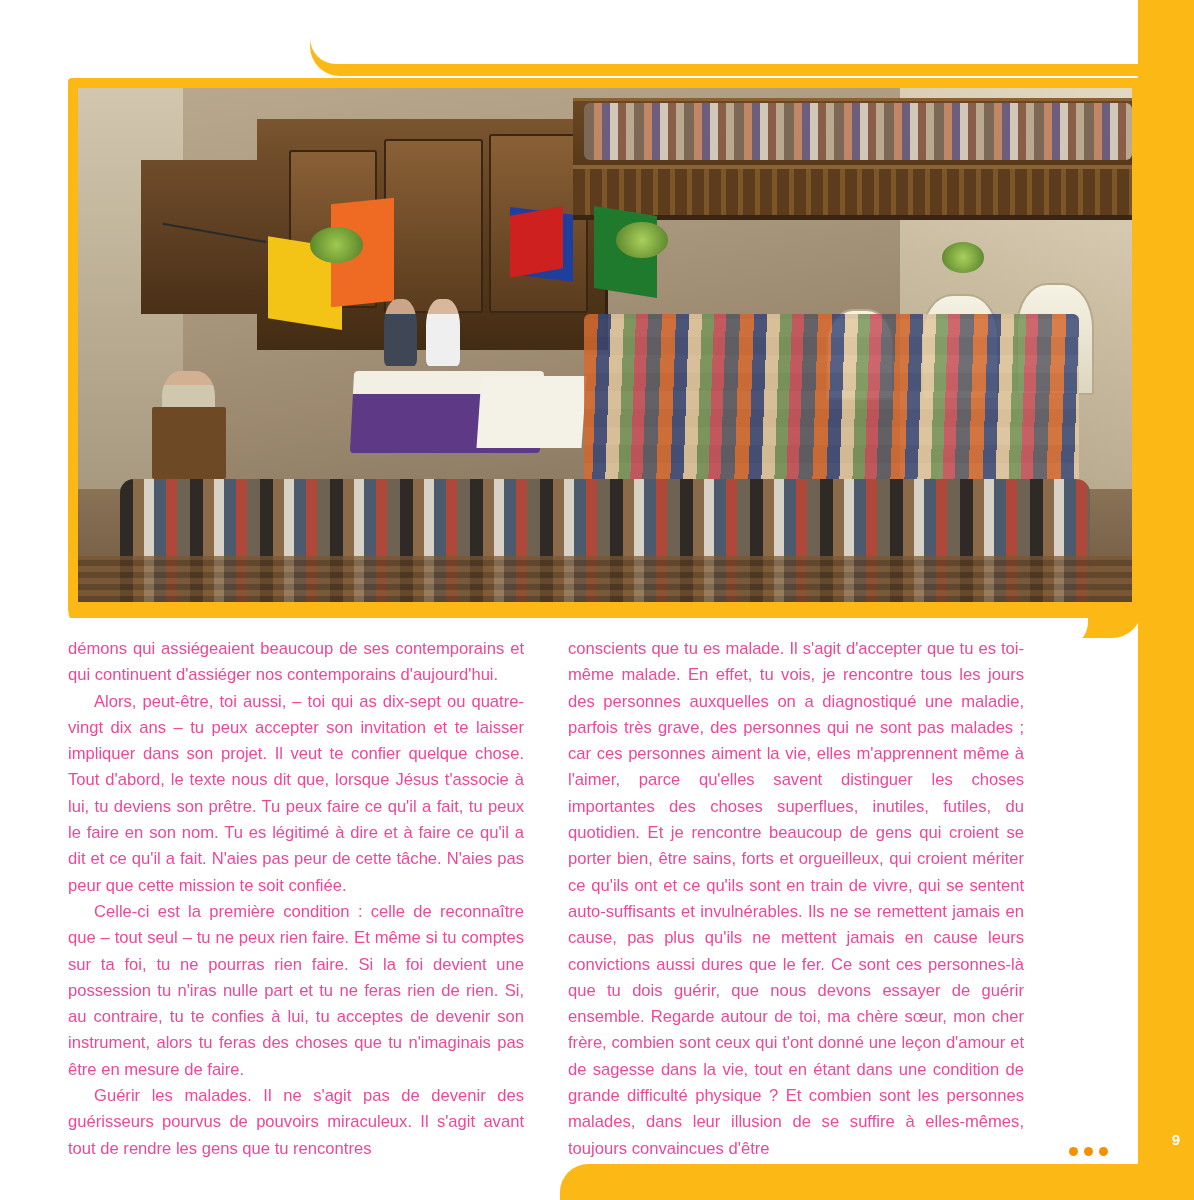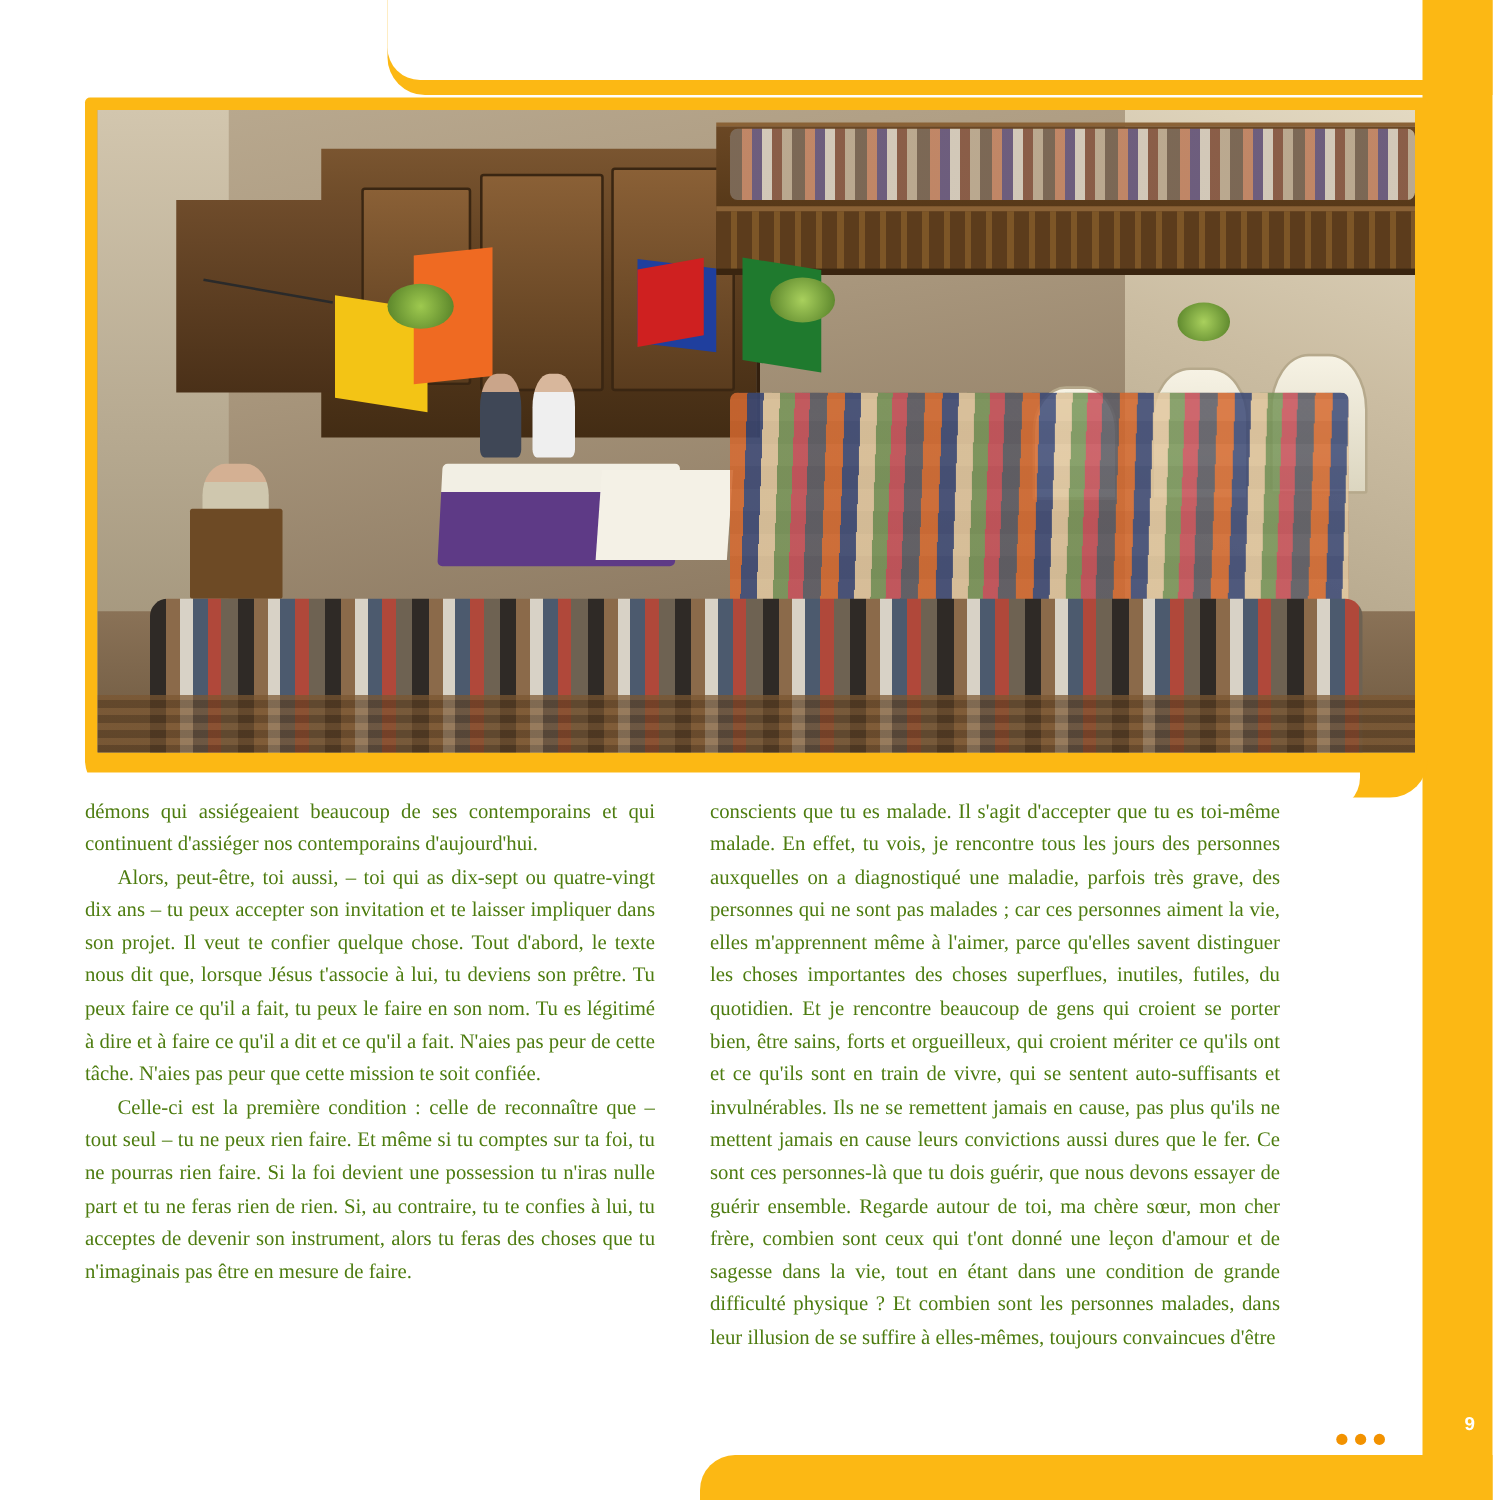--- a/index.html
+++ b/index.html
@@ -181,24 +181,24 @@
     position: absolute;
     left: 68px;
     top: 636px;
     width: 1012px;
     height: 530px;
     display: flex;
     gap: 44px;
   }
   .col {
     width: 456px;
-    font-family: Liberation Serif, serif;
+    font-family: Liberation Sans, sans-serif;
     font-size: 16.6px;
     line-height: 1.585;
-    color: #4d7c0f;
+    color: #ec4899;
     text-align: justify;
     text-justify: inter-word;
     hyphens: manual;
   }
   .col p { margin: 0; }
   .col p.indent { text-indent: 26px; }
 
   .dots {
     position: absolute;
     right: 86px;
@@ -296,20 +296,21 @@
   </div>
   <div class="photo-bottom-curve"></div>
   <div class="photo-bottom-mask"></div>
 
   <div class="text-area">
 
     <div class="col">
       <p>démons qui assiégeaient beaucoup de ses contemporains et qui continuent d'assiéger nos contemporains d'aujourd'hui.</p>
       <p class="indent">Alors, peut-être, toi aussi, – toi qui as dix-sept ou quatre-vingt dix ans – tu peux accepter son invitation et te laisser impliquer dans son projet. Il veut te confier quelque chose. Tout d'abord, le texte nous dit que, lorsque Jésus t'associe à lui, tu deviens son prêtre. Tu peux faire ce qu'il a fait, tu peux le faire en son nom. Tu es légitimé à dire et à faire ce qu'il a dit et ce qu'il a fait. N'aies pas peur de cette tâche. N'aies pas peur que cette mission te soit confiée.</p>
       <p class="indent">Celle-ci est la première condition : celle de reconnaître que – tout seul – tu ne peux rien faire. Et même si tu comptes sur ta foi, tu ne pourras rien faire. Si la foi devient une possession tu n'iras nulle part et tu ne feras rien de rien. Si, au contraire, tu te confies à lui, tu acceptes de devenir son instrument, alors tu feras des choses que tu n'imaginais pas être en mesure de faire.</p>
+      <p class="indent">Guérir les malades. Il ne s'agit pas de devenir des guérisseurs pourvus de pouvoirs miraculeux. Il s'agit avant tout de rendre les gens que tu rencontres</p>
     </div>
 
     <div class="col">
       <p>conscients que tu es malade. Il s'agit d'accepter que tu es toi-même malade. En effet, tu vois, je rencontre tous les jours des personnes auxquelles on a diagnostiqué une maladie, parfois très grave, des personnes qui ne sont pas malades ; car ces personnes aiment la vie, elles m'apprennent même à l'aimer, parce qu'elles savent distinguer les choses importantes des choses superflues, inutiles, futiles, du quotidien. Et je rencontre beaucoup de gens qui croient se porter bien, être sains, forts et orgueilleux, qui croient mériter ce qu'ils ont et ce qu'ils sont en train de vivre, qui se sentent auto-suffisants et invulnérables. Ils ne se remettent jamais en cause, pas plus qu'ils ne mettent jamais en cause leurs convictions aussi dures que le fer. Ce sont ces personnes-là que tu dois guérir, que nous devons essayer de guérir ensemble. Regarde autour de toi, ma chère sœur, mon cher frère, combien sont ceux qui t'ont donné une leçon d'amour et de sagesse dans la vie, tout en étant dans une condition de grande difficulté physique ? Et combien sont les personnes malades, dans leur illusion de se suffire à elles-mêmes, toujours convaincues d'être</p>
     </div>
   </div>
 
   <div class="dots">
     <i></i>
     <i></i>

